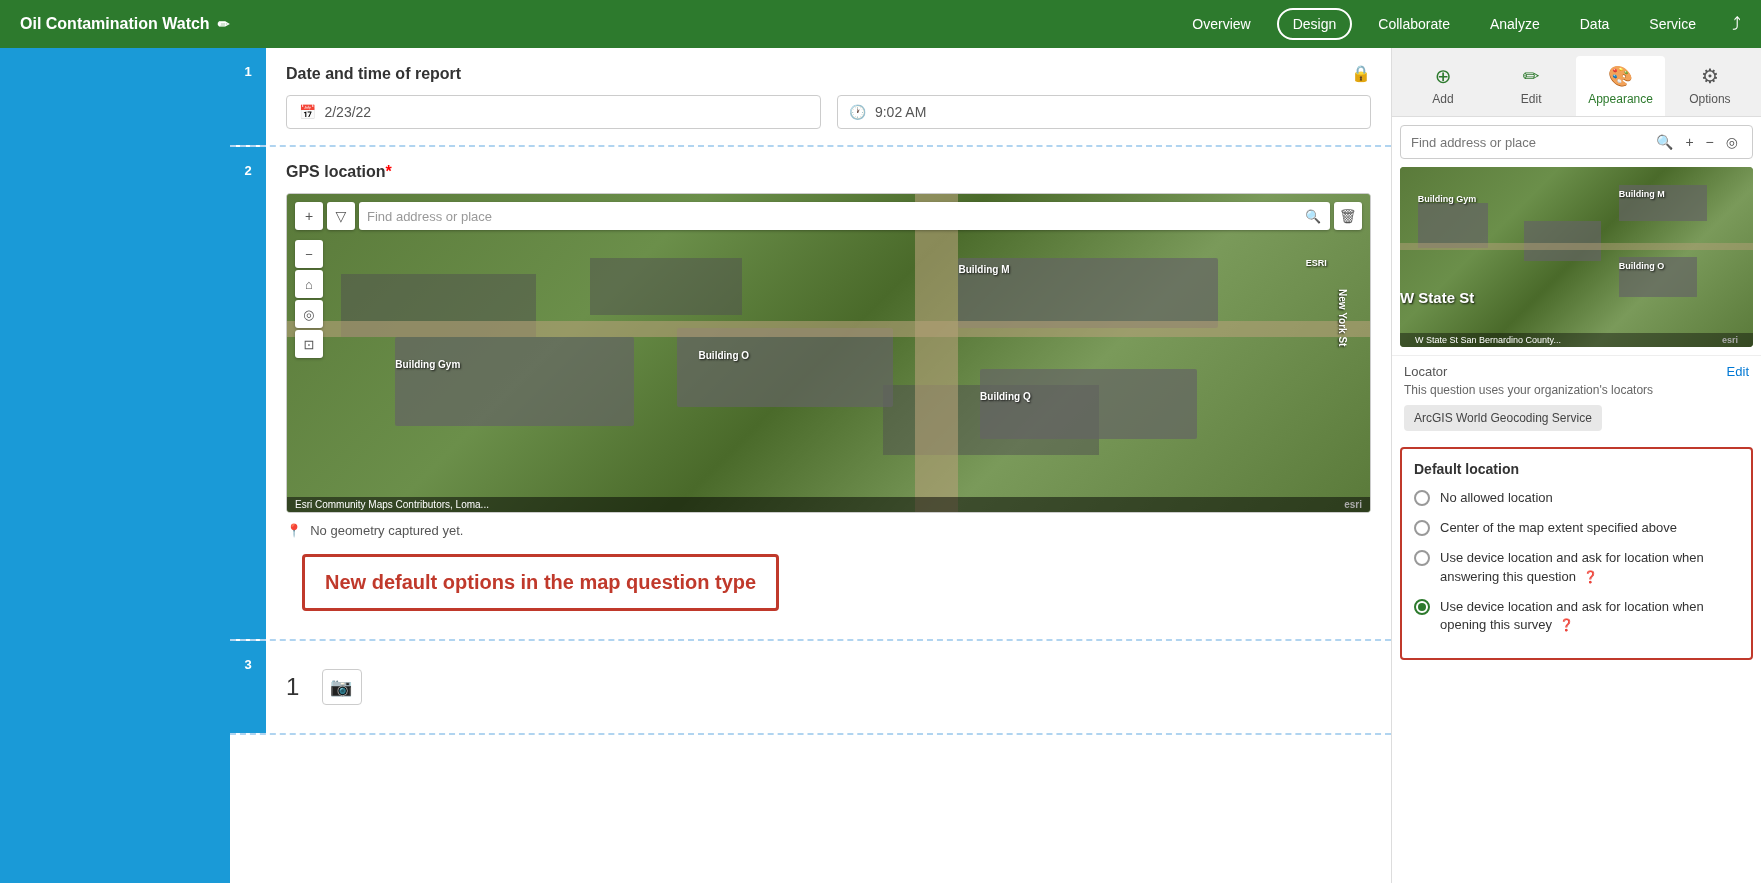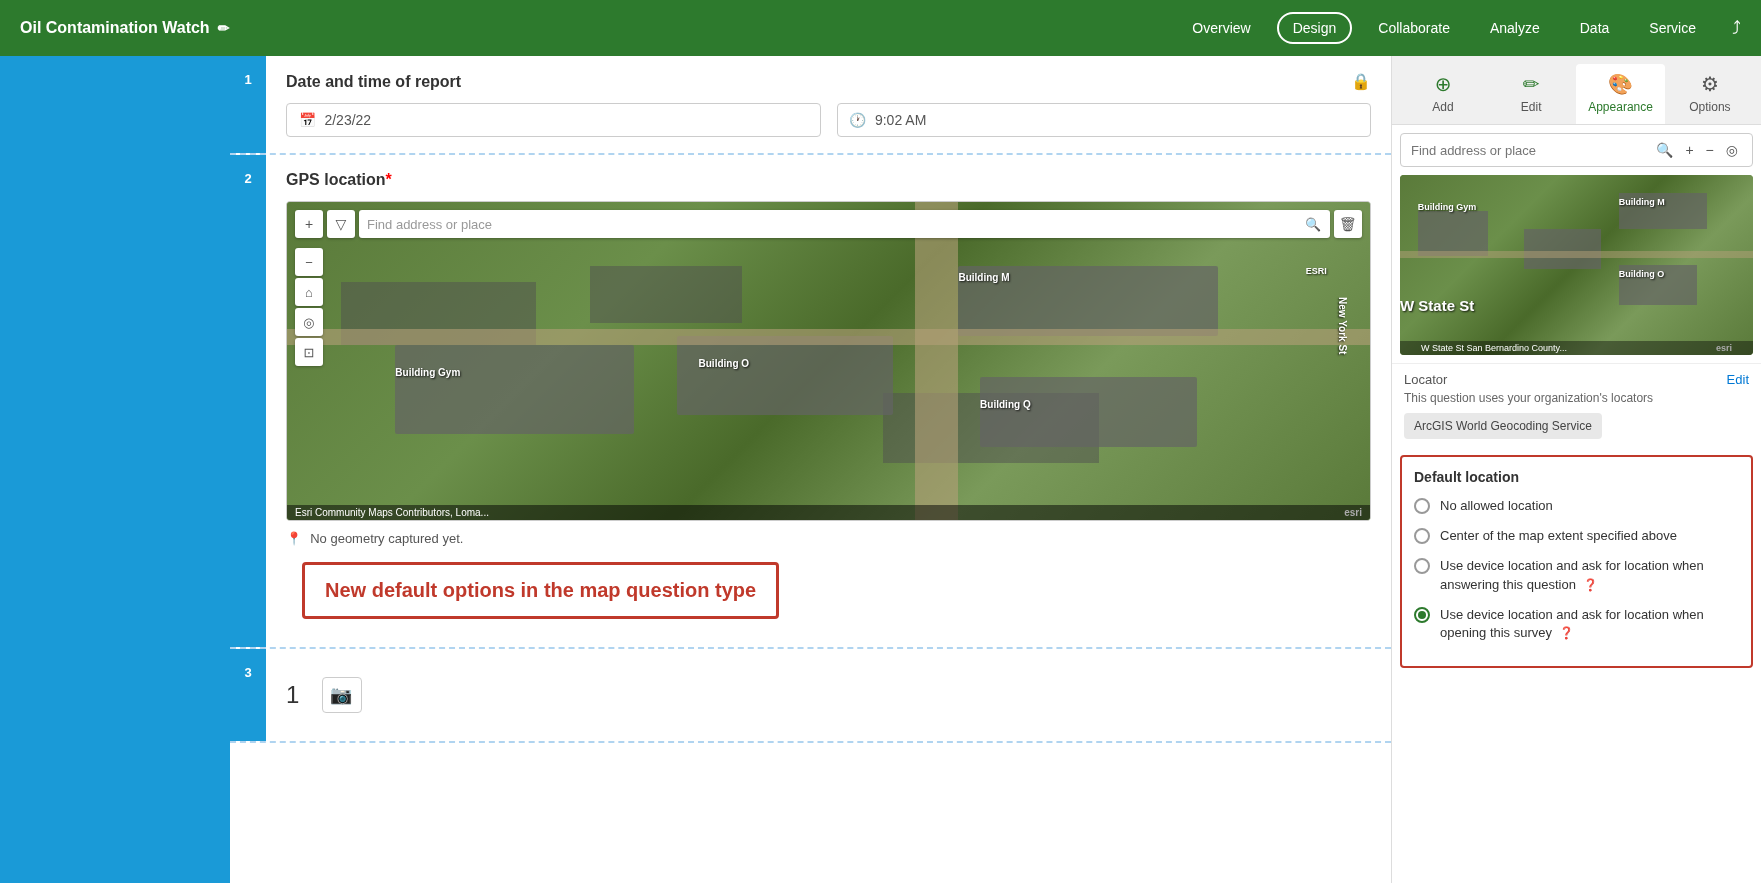--- a/index.html
+++ b/index.html
@@ -1,21 +1,21 @@
 <!DOCTYPE html>
 <html><head>
   <meta charset="utf-8">
   <style>
     * { box-sizing: border-box; margin: 0; padding: 0; }
     body { font-family: 'Segoe UI', Arial, sans-serif; font-size: 14px; background: #1a9ad7; width: 1761px; height: 883px; overflow: hidden; }
 
     
     .topbar {
       background: #2d7a2d;
-      height: 56px;
+      height: 48px;
       display: flex;
       align-items: center;
       padding: 0 20px;
       gap: 20px;
     }
     .topbar-title {
       color: white;
       font-size: 16px;
       font-weight: 600;
       display: flex;
@@ -411,21 +411,21 @@
       overflow: hidden;
     }
     .right-map-attribution {
       position: absolute;
       bottom: 0;
       left: 0;
       right: 0;
       background: rgba(0,0,0,0.4);
       color: white;
       font-size: 9px;
-      padding: 2px 21px;
+      padding: 2px 15px;
       display: flex;
       justify-content: space-between;
     }
 
     
     .locator-section {
       padding: 8px 12px;
       border-top: 1px solid #eee;
     }
     .locator-header {

